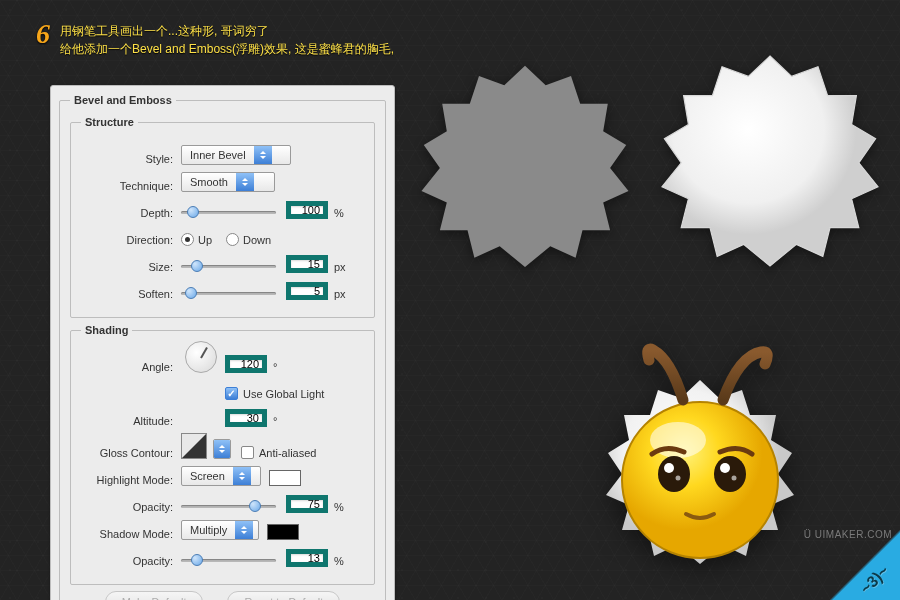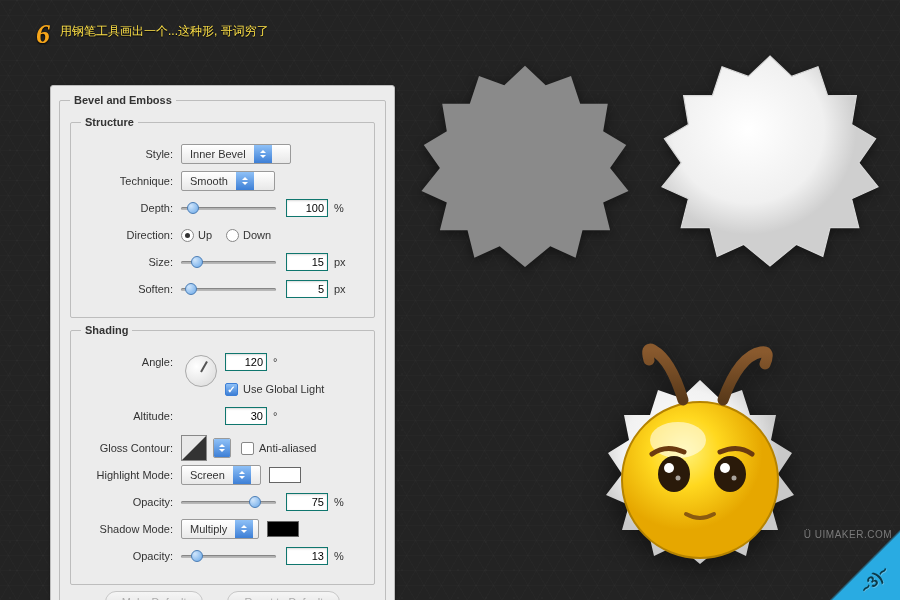--- a/index.html
+++ b/index.html
@@ -4,32 +4,32 @@
 <style>
 *{box-sizing:border-box;margin:0;padding:0;font-family:"Lucida Grande",Arial,sans-serif}
 body{width:900px;height:600px;background:#2a2a2a;position:relative;overflow:hidden}
 .hex-bg{position:absolute;inset:0;background-image:radial-gradient(circle at 10px 10px,rgba(255,255,255,.02) 1px,transparent 1px);background-size:28px 28px;background-color:#232323}
 .hex-bg::before{content:"";position:absolute;inset:0;background:repeating-linear-gradient(60deg,transparent 0 14px,rgba(255,255,255,.015) 14px 15px),repeating-linear-gradient(-60deg,transparent 0 14px,rgba(255,255,255,.015) 14px 15px),repeating-linear-gradient(0deg,transparent 0 14px,rgba(255,255,255,.015) 14px 15px)}
 .step-num{position:absolute;left:36px;top:18px;font:italic bold 28px Georgia,serif;color:#f7a61a;text-shadow:0 1px 2px #000}
 .step-text{position:absolute;left:60px;top:22px;color:#fde047;font-size:12px;line-height:18px;text-shadow:0 1px 1px #000}
 .panel{position:absolute;left:50px;top:85px;width:345px;background:#ececec;border:1px solid #bdbdbd;border-radius:3px;padding:8px 8px 14px;box-shadow:0 1px 3px rgba(0,0,0,.4);font-size:11px;color:#333}
 .panel fieldset{border:1px solid #bdbdbd;border-radius:2px;margin-bottom:6px;padding:10px 10px 12px}
 .panel legend{padding:0 4px;font-weight:bold;font-size:11px}
-.row{display:flex;align-items:center;margin:5px 0;height:22px}
+.row{display:flex;align-items:flex-end;margin:5px 0;height:22px}
 .lbl{width:100px;text-align:right;padding-right:8px}
 .select{display:inline-flex;align-items:center;height:20px;background:linear-gradient(#fff,#e8e8e8);border:1px solid #9a9a9a;border-radius:2px;overflow:hidden;box-shadow:inset 0 1px 0 #fff}
 .select span{padding:0 8px}
 .select .arr{width:18px;height:100%;background:linear-gradient(#8fc1f7,#3d7fd6);display:flex;flex-direction:column;justify-content:center;align-items:center;gap:1px}
 .select .arr::before,.select .arr::after{content:"";border:3px solid transparent}
 .select .arr::before{border-bottom-color:#fff;margin-bottom:1px}
 .select .arr::after{border-top-color:#fff}
 .slider{flex:0 0 95px;height:14px;position:relative;margin-right:10px}
 .slider .track{position:absolute;top:6px;left:0;right:0;height:3px;background:#b8b8b8;border-radius:2px;box-shadow:inset 0 1px 1px rgba(0,0,0,.3)}
 .slider .knob{position:absolute;top:1px;width:12px;height:12px;background:radial-gradient(circle at 30% 30%,#cfe5fb,#6aa8e8);border:1px solid #4a7db5;border-radius:50%}
-.num{width:42px;height:18px;border:1px solid #0f766e;background:#fff;text-align:right;padding:0 3px;font-size:11px;box-shadow:inset 0 1px 2px rgba(0,0,0,.15)}
+.num{width:42px;height:18px;border:5px solid #0f766e;background:#fff;text-align:right;padding:0 3px;font-size:11px;box-shadow:inset 0 1px 2px rgba(0,0,0,.15)}
 .unit{margin-left:6px}
 .radio{width:13px;height:13px;border:1px solid #888;border-radius:50%;background:#fff;margin-right:4px;display:inline-flex;align-items:center;justify-content:center}
 .radio.on::after{content:"";width:5px;height:5px;background:#333;border-radius:50%}
 .check{width:13px;height:13px;border:1px solid #888;border-radius:2px;background:#fff;margin-right:5px;display:inline-flex;align-items:center;justify-content:center}
 .check.on{background:linear-gradient(#8fc1f7,#3d7fd6);border-color:#3d7fd6}
 .check.on::after{content:"✓";color:#fff;font-size:10px;font-weight:bold}
 .angle-dial{width:32px;height:32px;border:1px solid #aaa;border-radius:50%;background:radial-gradient(circle at 35% 35%,#fff,#d8d8d8);margin:0 8px;position:relative}
 .angle-dial::after{content:"";position:absolute;width:2px;height:12px;background:#555;left:50%;top:4px;transform-origin:bottom;transform:translateX(-50%) rotate(30deg)}
 .contour{width:26px;height:26px;border:1px solid #888;background:linear-gradient(135deg,#e8e8e8 0 49%,#333 51% 100%);margin-right:6px}
 .swatch{width:32px;height:16px;border:1px solid #666;margin-left:8px}
@@ -49,20 +49,21 @@
 .watermark{position:absolute;right:8px;bottom:60px;color:#7a7a7a;font-size:10px;letter-spacing:.5px}
 </style>
 </head>
 <body>
 
 <div class="hex-bg"></div>
 
 <div class="step-num">6</div>
 <div class="step-text">
   <div>用钢笔工具画出一个...这种形, 哥词穷了</div>
+  <div>给他添加一个Bevel and Emboss(浮雕)效果, 这是蜜蜂君的胸毛,</div>
 </div>
 
 <div class="panel">
   <fieldset>
     <legend>Bevel and Emboss</legend>
 
     <fieldset>
       <legend>Structure</legend>
 
       <div class="row">

